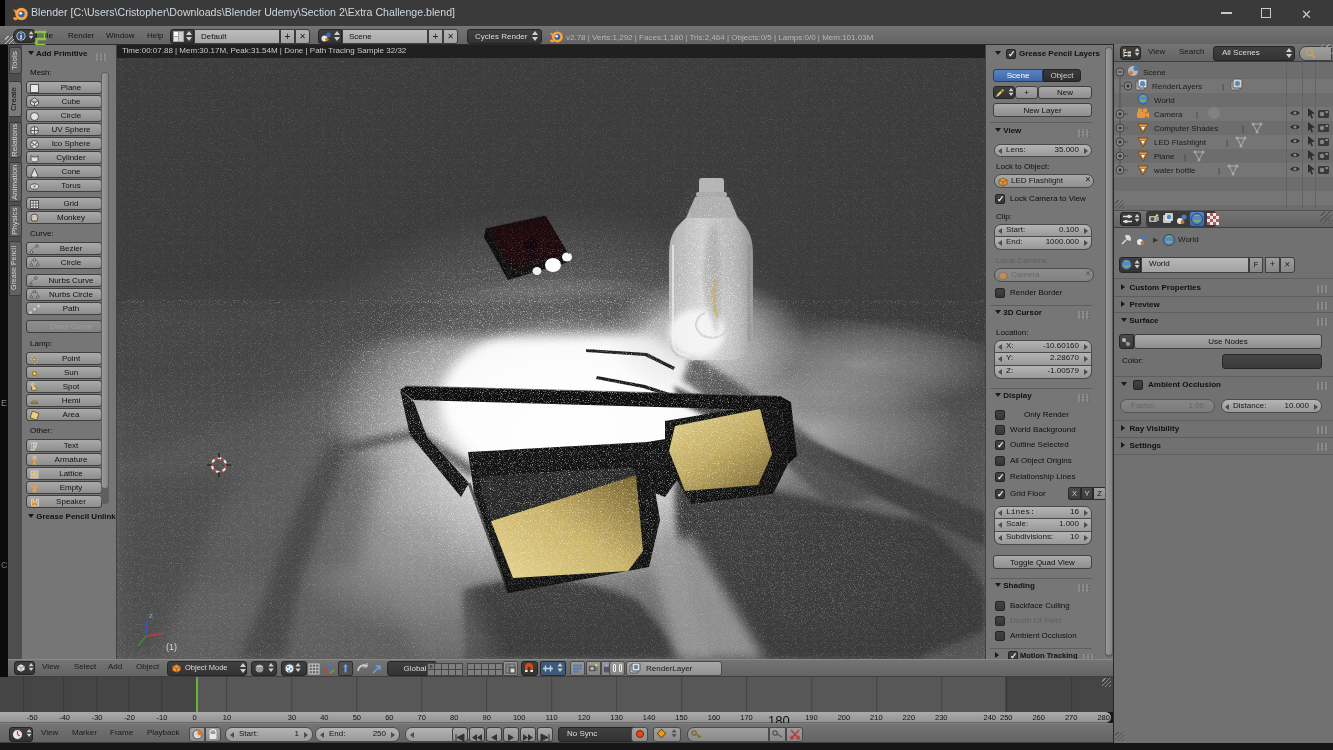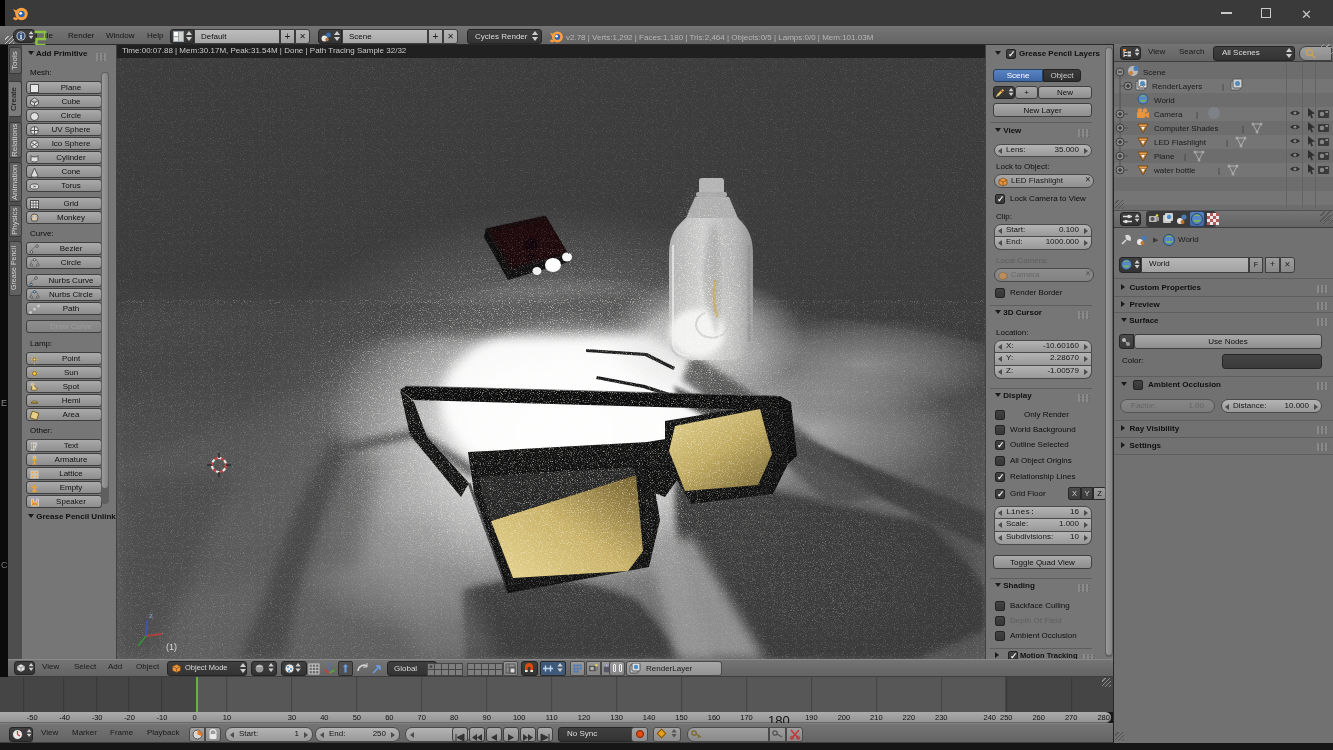--- a/index.html
+++ b/index.html
@@ -28,20 +28,21 @@
 
 <div class="abs" style="left:0;top:0;width:1333px;height:26px;background:#3a3a3a;"></div>
 <div class="abs" style="left:0;top:0;width:5px;height:26px;background:#000;"></div>
 <svg class="abs" style="left:12px;top:5px;" width="17" height="17" viewBox="0 0 17 17">
  <circle cx="9.5" cy="9" r="6.2" fill="#ff9f3e"></circle>
  <circle cx="9.5" cy="9" r="3.2" fill="#2a64b0"></circle>
  <circle cx="8.7" cy="8.3" r="1.4" fill="#fff"></circle>
  <path d="M1,4 L8,7 L4,9 Z" fill="#ff9f3e"></path>
  <path d="M2,12 q-2,2 1,3 q2,1 3,-2" fill="#ff9f3e"></path>
 </svg>
+<div class="abs" style="left:31px;top:6px;font-size:10.6px;color:#d0d8e0;">Blender [C:\Users\Cristopher\Downloads\Blender Udemy\Section 2\Extra Challenge.blend]</div>
 <div class="abs" style="left:1221px;top:12px;width:11px;height:1.5px;background:#c9c9c9;"></div>
 <div class="abs" style="left:1261px;top:8px;width:10px;height:10px;border:1.5px solid #c9c9c9;"></div>
 <div class="abs" style="left:1301px;top:7px;font-size:13px;color:#c9c9c9;">✕</div>
 
 <div class="abs" style="left:0;top:26px;width:1333px;height:19px;background:linear-gradient(#757575,#646464);border-bottom:1px solid #2a2a2a;"></div>
 <div class="dd" style="left:13px;top:28.5px;width:24px;height:14px;border-radius:6px;"></div>
 <svg class="abs" style="left:15.5px;top:30.5px;" width="10" height="10" viewBox="0 0 12 12">
       <circle cx="6" cy="6" r="5.5" fill="#cfd4da"></circle>
       <circle cx="6" cy="6" r="4.4" fill="#33507c"></circle>
       <text x="6" y="9.2" font-size="9" font-weight="bold" fill="#fff" text-anchor="middle" font-family="Liberation Serif">i</text>
@@ -605,21 +606,21 @@
  <svg class="abs" style="left:332px;top:3px;" width="11" height="11" viewBox="0 0 11 11">
         <path d="M5.5,1 L8,4 H6.5 V9.5 h-2 V4 H3 Z" fill="#6aa0e8"></path>
       </svg>
  <svg class="abs" style="left:348px;top:2px;" width="13" height="13" viewBox="0 0 13 13">
         <path d="M2,9 a6,6 0 0 1 9,-5" fill="none" stroke="#d0d0d0" stroke-width="1.6"></path>
         <path d="M11,1 v4 h-4" fill="none" stroke="#d0d0d0"></path>
       </svg>
  <svg class="abs" style="left:363px;top:2px;" width="13" height="13" viewBox="0 0 13 13">
         <path d="M2,11 L9,4 M9,4 h-4 M9,4 v4" stroke="#6aa0e8" stroke-width="1.5" fill="none"></path>
       </svg>
- <div class="dd" style="left:379px;top:1px;width:50px;height:15px;font-size:8px;padding:1.5px 0 0 6px;">Global</div>
+ <div class="dd" style="left:379px;top:1px;width:50px;height:15px;font-size:8px;padding:1.5px 0 0 6px;text-align:center;">Global</div>
  <div class="updn" style="left:419px;top:3px;"></div>
  <svg class="abs" style="left:419px;top:2.5px;" width="76" height="13" viewBox="0 0 76 13">
   <g fill="#7e7e7e" stroke="#454545" stroke-width="1">
    <g id="lg1">
             <rect x="0.5" y="0.5" width="7" height="6"></rect>
             <rect x="7.5" y="0.5" width="7" height="6"></rect>
             <rect x="14.5" y="0.5" width="7" height="6"></rect>
             <rect x="21.5" y="0.5" width="7" height="6"></rect>
             <rect x="28.5" y="0.5" width="7" height="6"></rect>
             <rect x="0.5" y="6.5" width="7" height="6"></rect>

